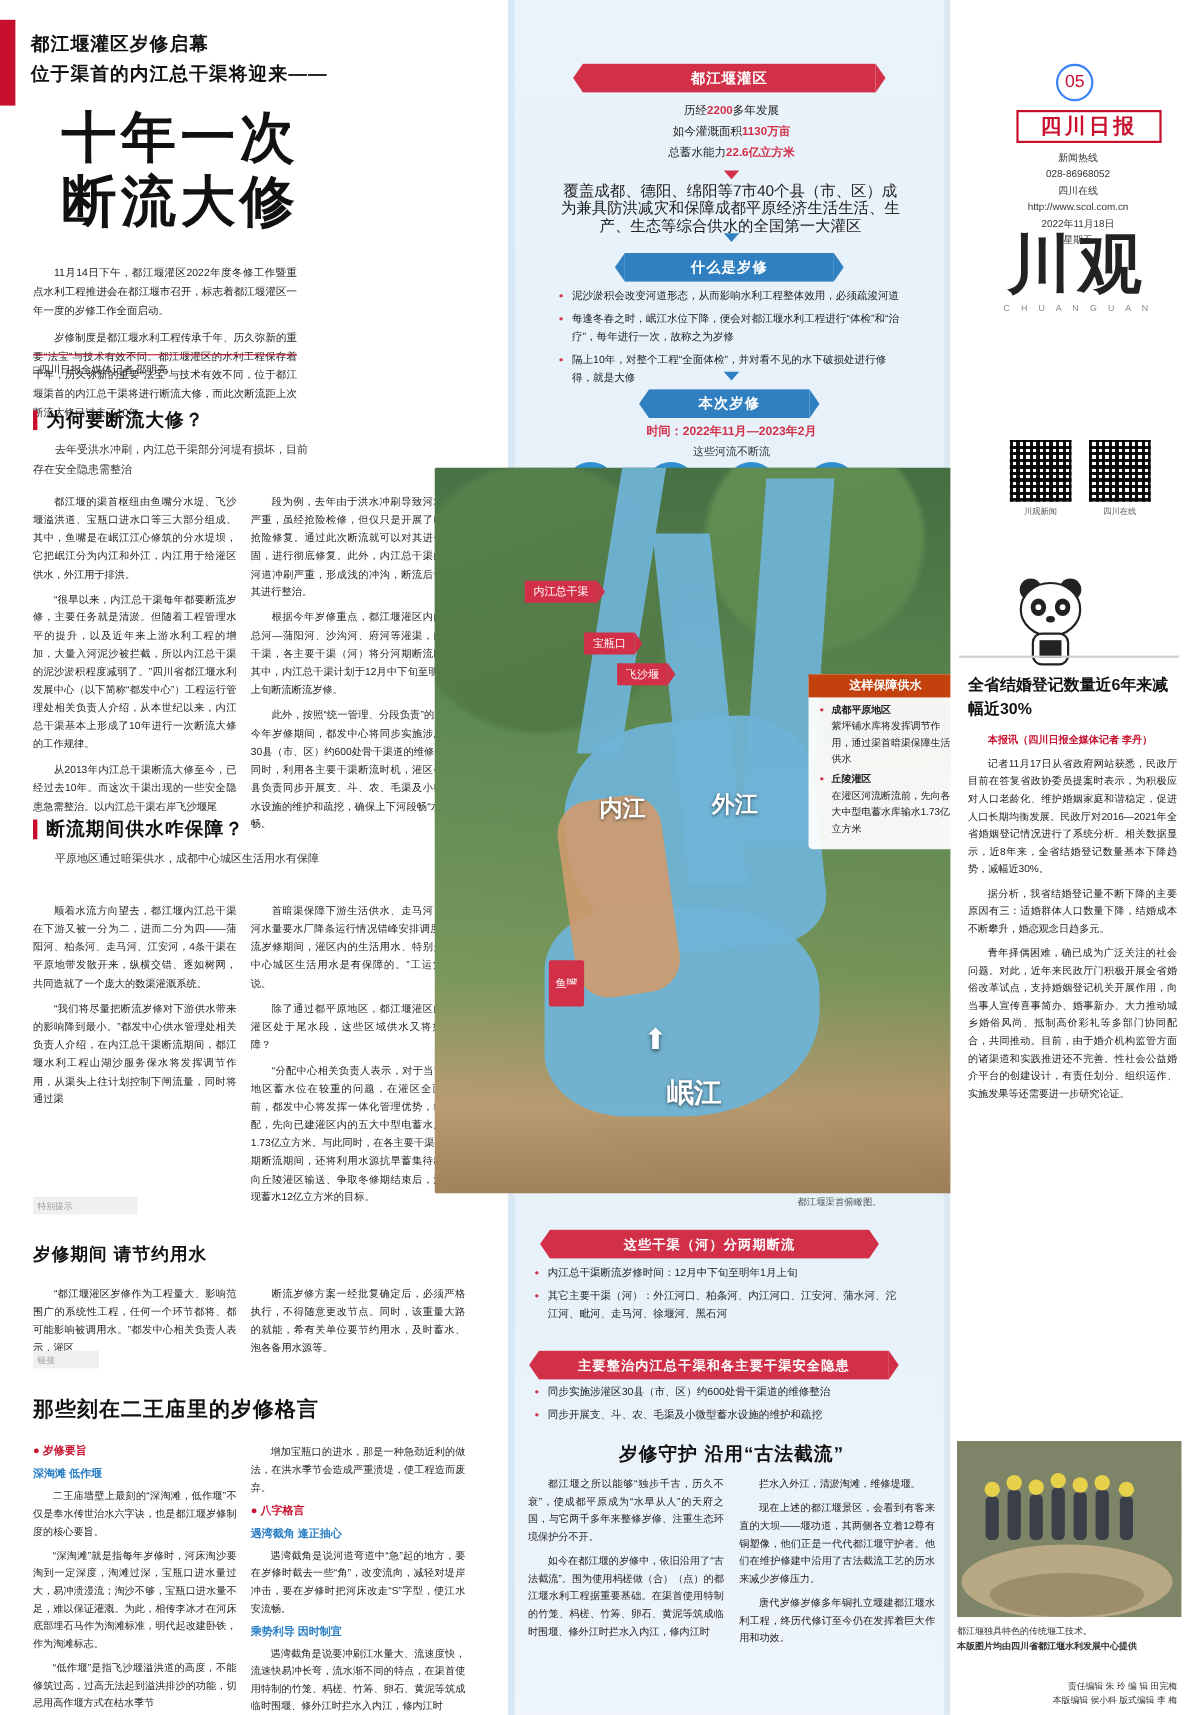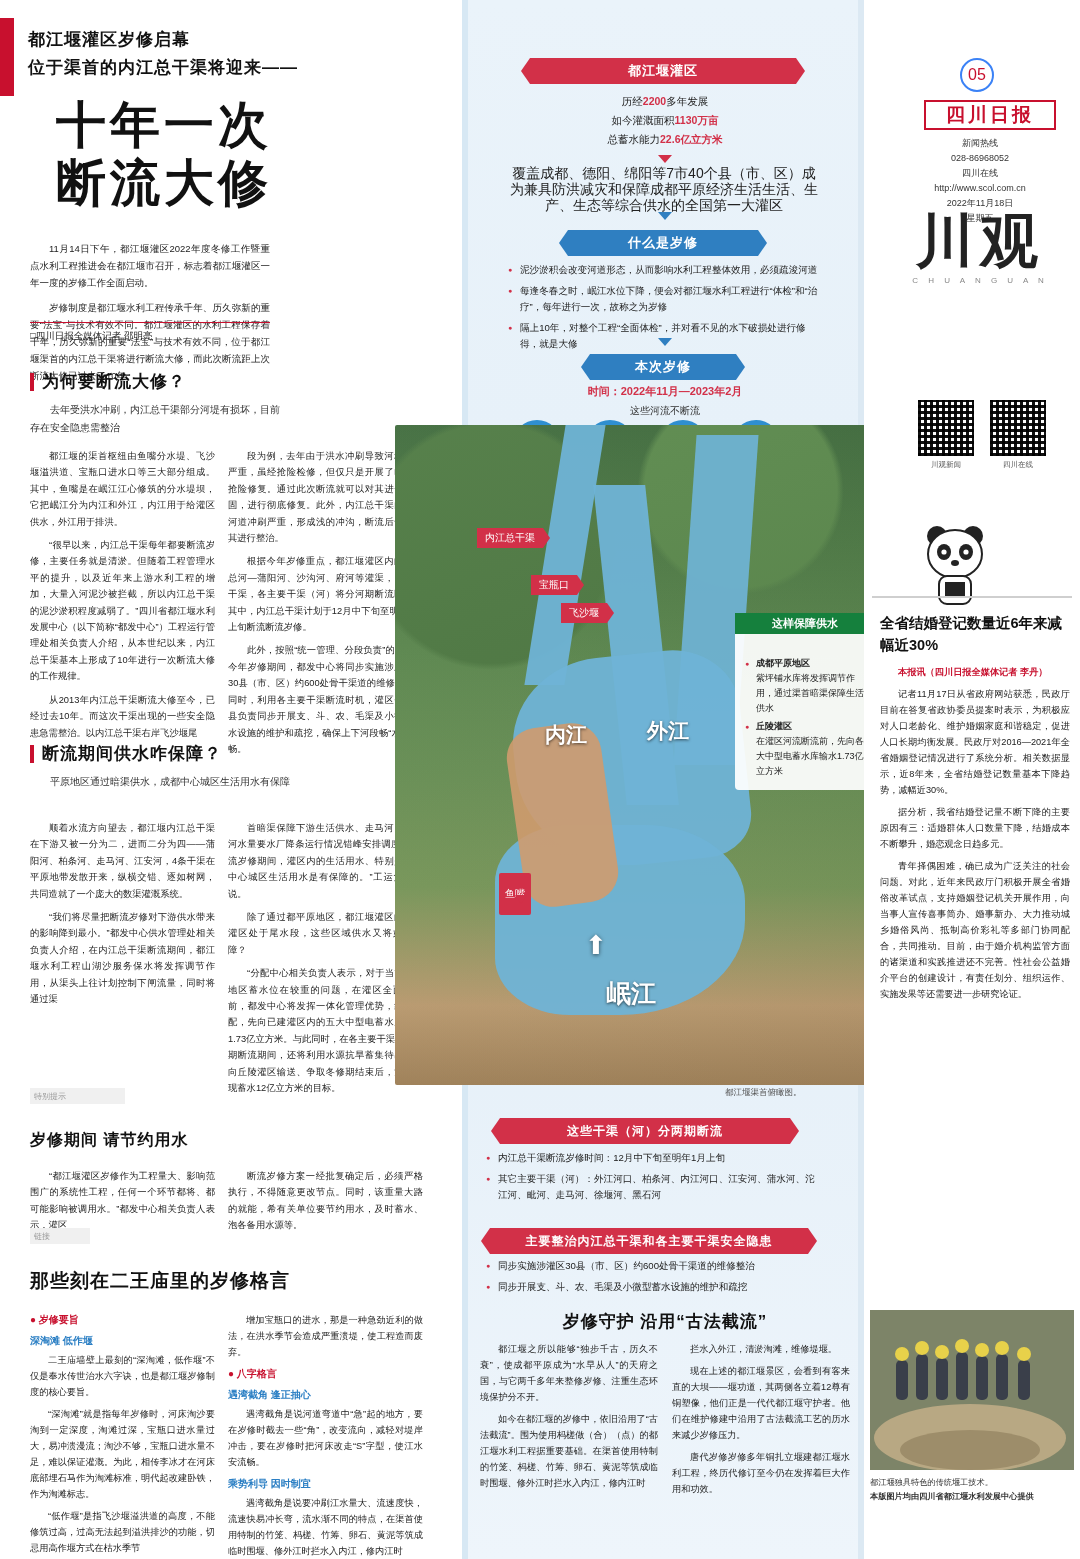--- a/index.html
+++ b/index.html
@@ -87,21 +87,21 @@
        linear-gradient(160deg, rgba(255,255,255,0.05), rgba(0,0,0,0.12)),
        radial-gradient(circle at 20% 18%, #4e7a42 0 18%, rgba(0,0,0,0) 19%),
        radial-gradient(circle at 72% 10%, #5b8a4c 0 14%, rgba(0,0,0,0) 15%),
        linear-gradient(180deg,#3f6b3c 0%, #4d7a44 18%, #5d8a4f 35%, #6b9457 52%, #7fa05f 70%, #caa87a 88%, #b08f63 100%);
   }
   .river { position:absolute; background:#6fb3d6; }
   .maplabel { position:absolute; color:#fff; font-weight:bold; text-shadow:0 1px 3px rgba(0,0,0,.65); }
   .tag-red { position:absolute; background:#d23048; color:#fff; font-size:10px; padding:3px 8px; white-space:nowrap;}
   .tag-red:after { content:""; position:absolute; right:-7px; top:0; border-top:10px solid transparent; border-bottom:10px solid transparent; border-left:7px solid #d23048;}
   .callout { position:absolute; background:rgba(255,255,255,0.93); border-radius:4px; padding:8px 10px; font-size:9px; line-height:15px; color:#222;}
-  .callout .ttl { background:#15803d; color:#fff; font-size:11px; font-weight:bold; text-align:center; padding:3px 0; margin:-8px -10px 22px; }
+  .callout .ttl { background:#c2410c; color:#fff; font-size:11px; font-weight:bold; text-align:center; padding:3px 0; margin:-8px -10px 4px; }
   .callout li { list-style:none; position:relative; padding-left:11px; margin-bottom:3px;}
   .callout li:before { content:"●"; position:absolute; left:0; color:#d23048; font-size:7px;}
   .callout ul { margin:0; padding:0;}
   .mapcap { position:absolute; font-size:8.5px; color:#555; }
   .bigarrow { position:absolute; color:#fff; font-size:26px; text-shadow:0 1px 4px rgba(0,0,0,.6);}
 
   
   .gufa { position:absolute; left:480px; top:1310px; width:370px; }
   .gufa h3 { margin:0 0 8px; font-size:17px; font-weight:bold; text-align:center; letter-spacing:1px; color:#111;}
   .gufa .cols { display:flex; gap:14px; }
@@ -408,13 +408,17 @@
           <circle cx="132" cy="38" r="7"></circle>
         <circle cx="154" cy="44" r="7"></circle>
       </g>
     </svg>
   </div>
   <div class="photocap">
     <div>都江堰独具特色的传统堰工技术。</div>
     <div style="font-weight:bold;">本版图片均由四川省都江堰水利发展中心提供</div>
   </div>
 
+  <div class="credits">
+    <div>责任编辑 朱 玲   编  辑 田完梅</div>
+    <div>本版编辑 侯小科   版式编辑 李  梅</div>
+  </div>
 </div>
 
 </body></html>

